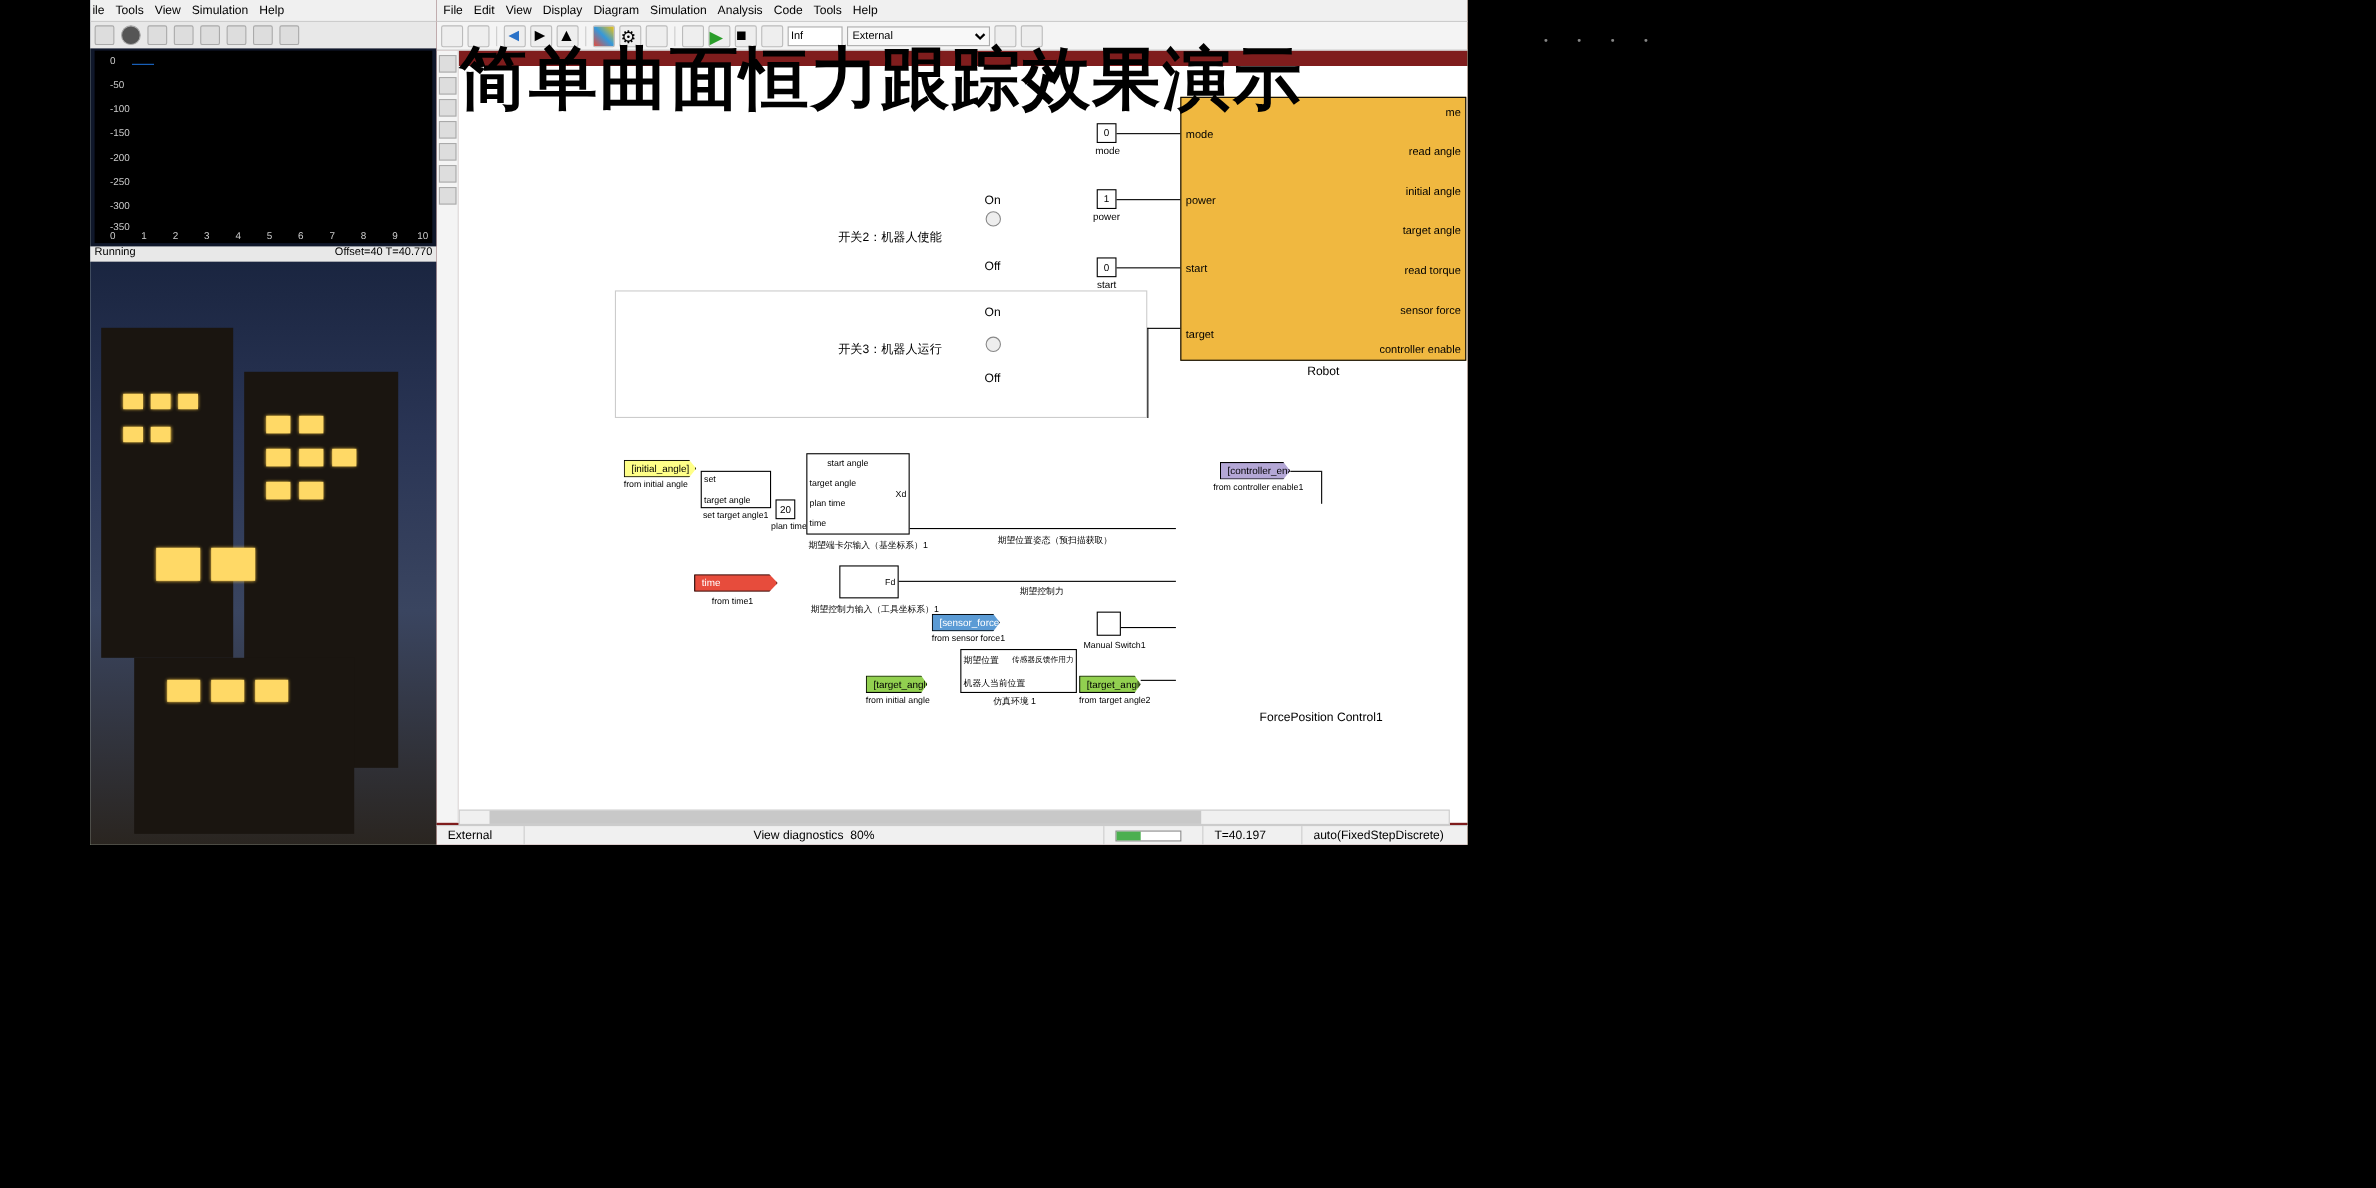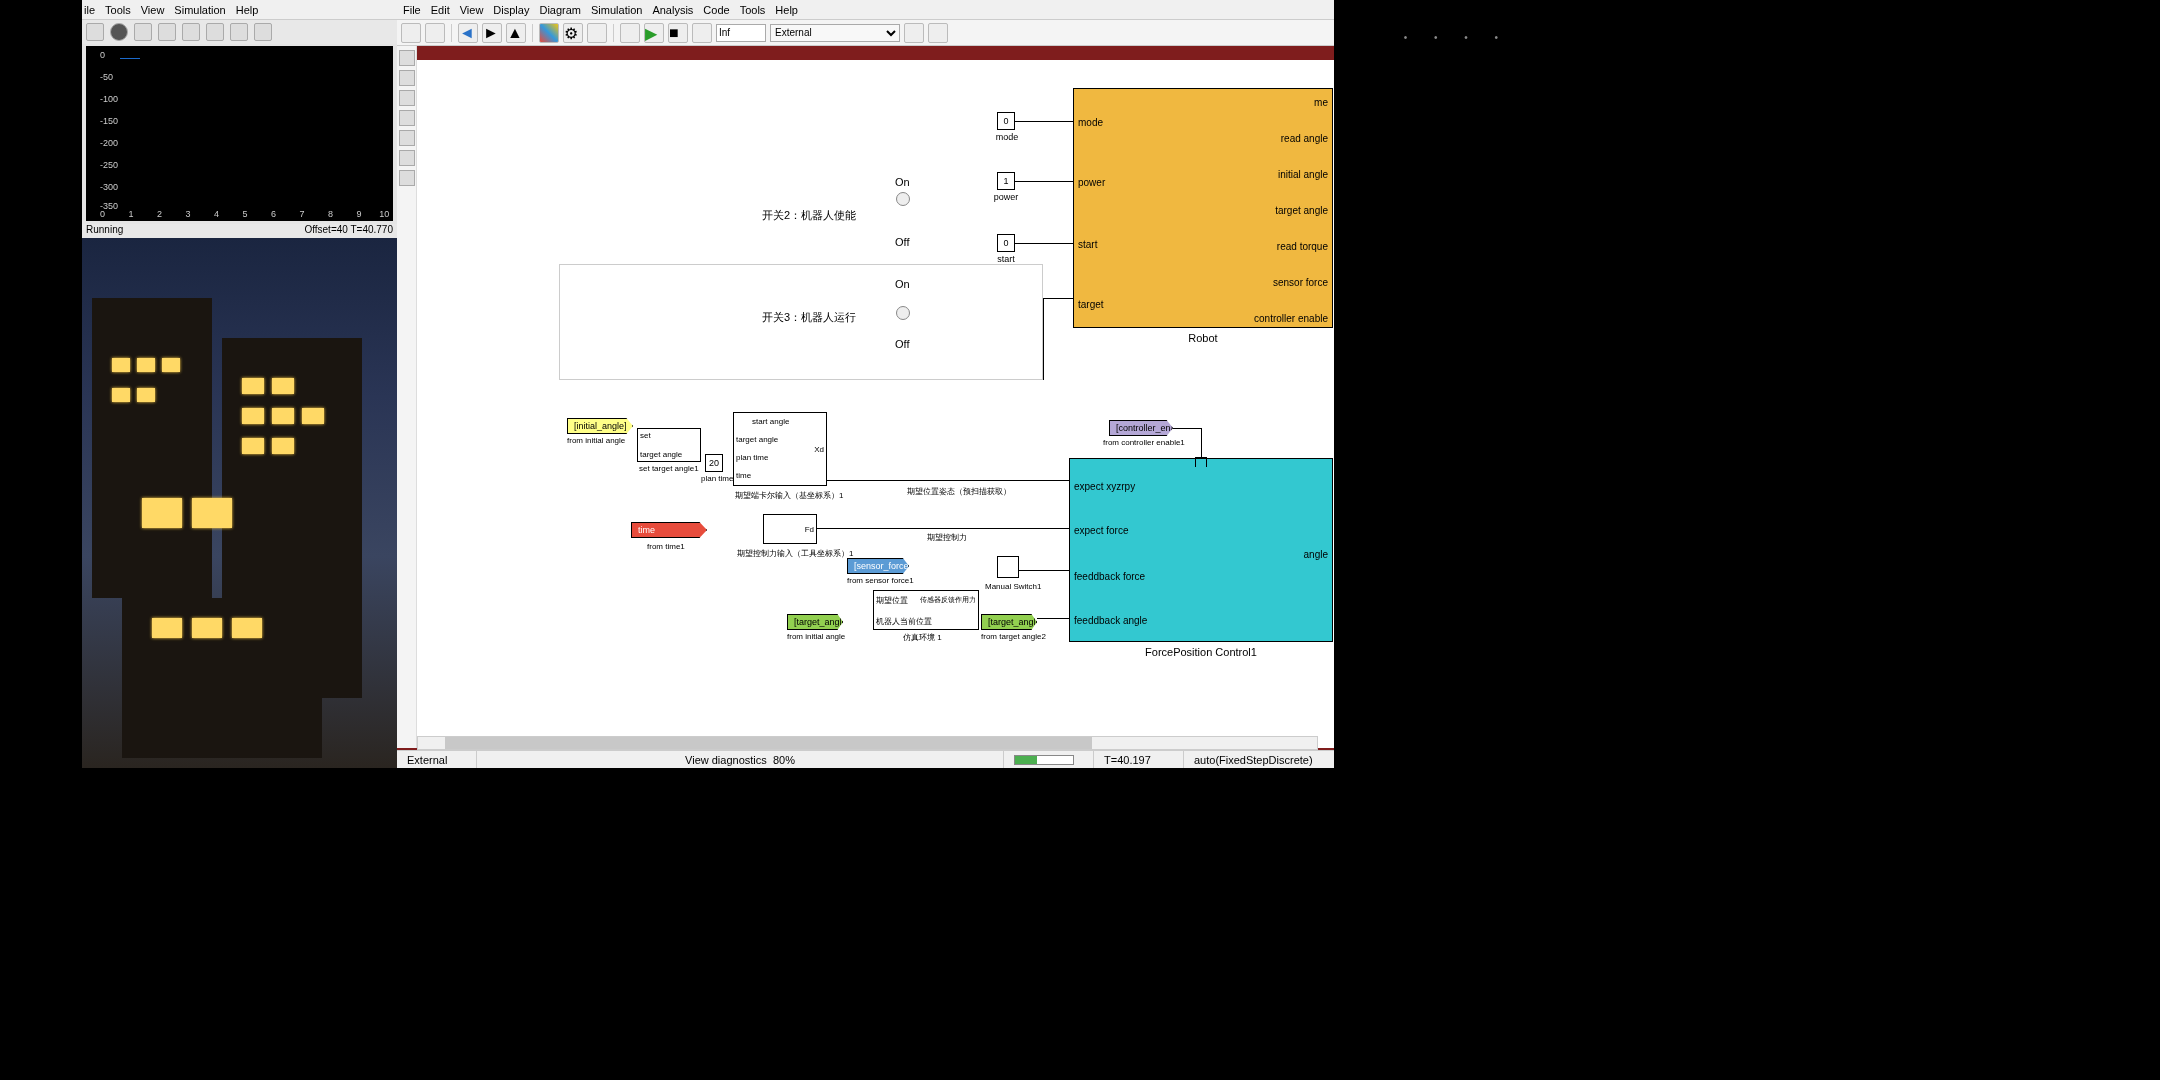--- a/index.html
+++ b/index.html
@@ -1,18 +1,18 @@
 <!DOCTYPE html>
 <html><head>
 <meta charset="utf-8">
 <style>
 * { margin: 0; padding: 0; box-sizing: border-box; font-family: Arial, sans-serif; }
 body { width: 2160px; height: 1080px; background: #000; position: relative; overflow: hidden; }
 .main-frame { position: absolute; left: 82px; top: 0; width: 1252px; height: 768px; background: #fff; }
-.scope-pane { position: absolute; left: 0; top: 0; width: 315px; height: 238px; background: #e5e5e5; }
+.scope-pane { position: absolute; left: 0; top: 0; width: 315px; height: 238px; background: #0f172a; }
 .scope-menu { height: 20px; background: #f0f0f0; border-bottom: 1px solid #ccc; display: flex; align-items: center; font-size: 11px; padding-left: 2px; gap: 10px; }
 .scope-menu span { cursor: pointer; }
 .scope-toolbar { height: 24px; background: #e8e8e8; display: flex; align-items: center; gap: 6px; padding-left: 4px; }
 .scope-toolbar .tb { width: 18px; height: 18px; background: #ddd; border: 1px solid #aaa; border-radius: 2px; }
 .scope-plot { position: absolute; left: 4px; top: 46px; right: 4px; height: 175px; background: #000; color: #888; }
 .scope-axes { position: absolute; left: 14px; top: 4px; right: 8px; bottom: 14px; }
 .scope-y { position: absolute; left: 0; font-size: 9px; color: #ccc; }
 .scope-x { position: absolute; bottom: -12px; font-size: 9px; color: #ccc; }
 .scope-status { position: absolute; left: 0; bottom: 0; right: 0; height: 14px; background: #e8e8e8; font-size: 10px; display: flex; justify-content: space-between; padding: 0 4px; }
 .desktop-img { position: absolute; left: 0; top: 238px; width: 315px; height: 530px; background: linear-gradient(180deg, #1a2540 0%, #2a3555 30%, #3a4560 60%, #2a2520 100%); }
@@ -277,28 +277,20 @@
       <div class="small-block" style="left:456px; top:530px; width:106px; height:40px">
         <div style="position:absolute;left:2px;top:4px">期望位置</div>
         <div style="position:absolute;right:2px;top:4px;font-size:7px">传感器反馈作用力</div>
         <div style="position:absolute;left:2px;bottom:2px">机器人当前位置</div>
       </div>
       <div class="tag-from" style="left:486px; top:572px">仿真环境 1</div>
 
       <div class="goto-tag tag-green" style="left:564px; top:554px; width:56px; clip-path:polygon(0 0,90% 0,100% 50%,90% 100%,0 100%)">[target_angle]</div>
       <div class="tag-from" style="left:564px; top:572px">from target angle2</div>
 
-      <div class="block subsystem fpc-block" style="left:652px; top:398px; width:264px; height:184px">
-        <div class="port-label" style="position:absolute; left:4px; top:22px">expect xyzrpy</div>
-        <div class="port-label" style="position:absolute; left:4px; top:66px">expect force</div>
-        <div class="port-label" style="position:absolute; left:4px; top:112px">feeddback force</div>
-        <div class="port-label" style="position:absolute; left:4px; top:156px">feeddback angle</div>
-        <div class="port-label" style="position:absolute; right:4px; top:90px">angle</div>
-        <div style="position:absolute; left:50%; top:-2px; width:12px; height:10px; border:1px solid #000; border-bottom:none; transform:translateX(-50%)"></div>
-      </div>
       <div class="block-label" style="left:652px; top:586px; width:264px">ForcePosition Control1</div>
 
       <div class="wire wire-h" style="left:410px; top:420px; width:242px"></div>
       <div class="wire wire-h" style="left:400px; top:468px; width:252px"></div>
       <div class="wire wire-h" style="left:602px; top:510px; width:50px"></div>
       <div class="wire wire-h" style="left:620px; top:558px; width:32px"></div>
       <div class="wire wire-h" style="left:756px; top:368px; width:28px"></div>
       <div class="wire wire-v" style="left:784px; top:368px; height:30px"></div>
 
     </div>
@@ -317,16 +309,17 @@
       <div class="seg" style="flex:0 0 90px">
         <div class="progress-bar">
             <div class="progress-fill" style="width:38%"></div>
           </div>
       </div>
       <div class="seg" style="flex:0 0 90px">T=40.197</div>
       <div class="seg" style="flex:0 0 150px; border-right:none">auto(FixedStepDiscrete)</div>
     </div>
   </div>
 
+  <div class="title-overlay">简单曲面恒力跟踪效果演示</div>
 
 </div>
 
 <div class="dots">•  •  •  •</div>
 
 </body></html>

